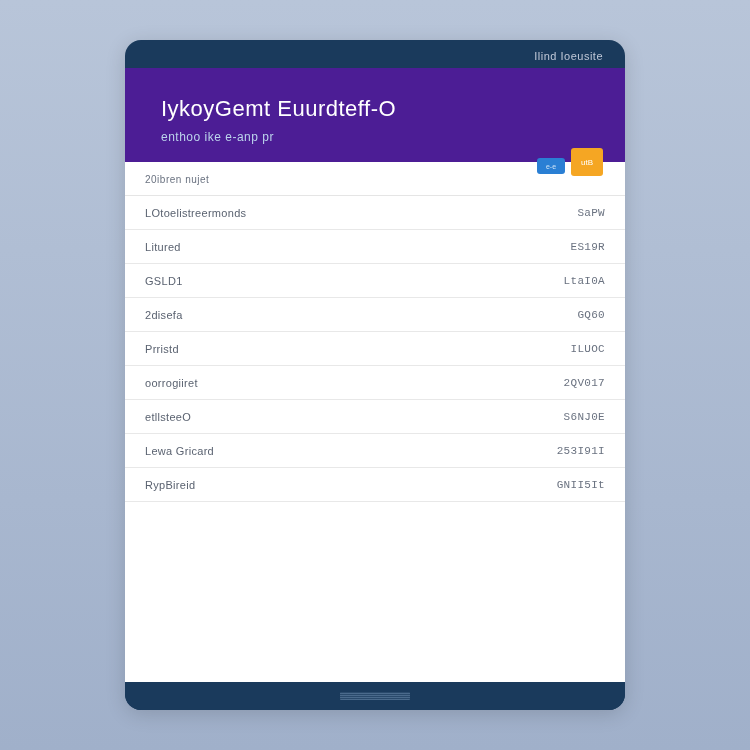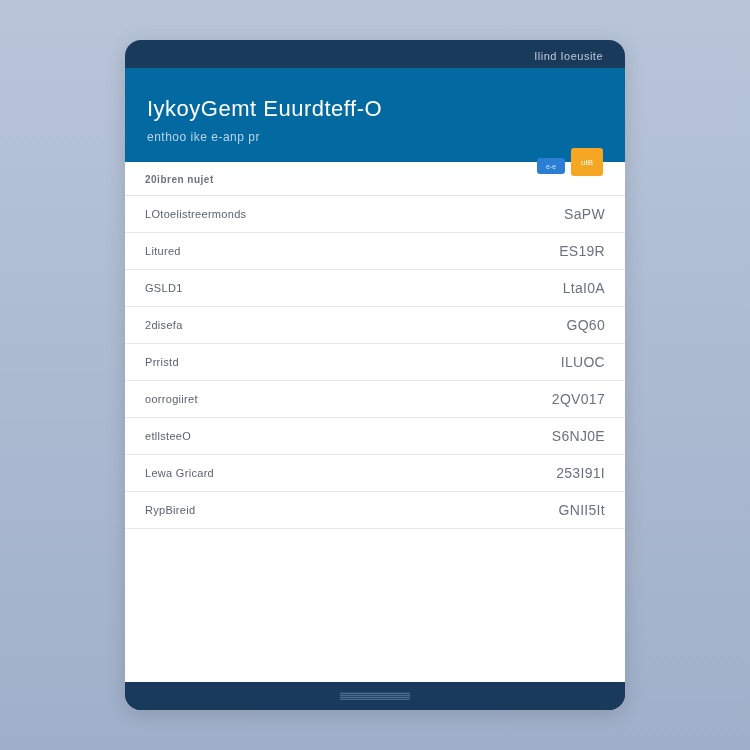--- a/index.html
+++ b/index.html
@@ -31,22 +31,22 @@
     .top-meta {
       position: absolute;
       top: 10px;
       right: 22px;
       color: #c0c8d8;
       font-size: 11px;
       letter-spacing: 0.5px;
       filter: blur(0.6px);
     }
     .header {
-      background: #0369a1;
-      padding: 28px 22px 18px 22px;
+      background: #4c1d95;
+      padding: 28px 22px 18px 36px;
       position: relative;
       margin-top: 28px;
     }
     .header-title {
       color: #ffffff;
       font-size: 22px;
       font-weight: 400;
       letter-spacing: 0.5px;
       filter: blur(0.5px);
     }
@@ -98,42 +98,42 @@
       justify-content: space-between;
       align-items: center;
       padding: 12px 20px 10px 20px;
       border-bottom: 1px solid #e5e5e5;
     }
     .list-header-label {
       color: #6a7280;
       font-size: 10px;
       letter-spacing: 0.5px;
       filter: blur(0.7px);
-      font-weight: bold;
     }
     .list-row {
       display: flex;
       justify-content: space-between;
       align-items: center;
       padding: 10px 20px;
       border-bottom: 1px solid #e8e8e8;
       min-height: 34px;
     }
     .row-label {
       color: #5a6270;
       font-size: 11px;
       letter-spacing: 0.3px;
       filter: blur(0.7px);
     }
     .row-value {
       color: #6a7280;
-      font-size: 14px;
+      font-size: 11px;
       letter-spacing: 0.3px;
       filter: blur(0.7px);
       text-align: right;
+      font-family: Liberation Mono, monospace;
     }
     .footer {
       height: 28px;
       background: #1a3a5c;
       display: flex;
       align-items: center;
       justify-content: center;
     }
     .footer-handle {
       width: 70px;

